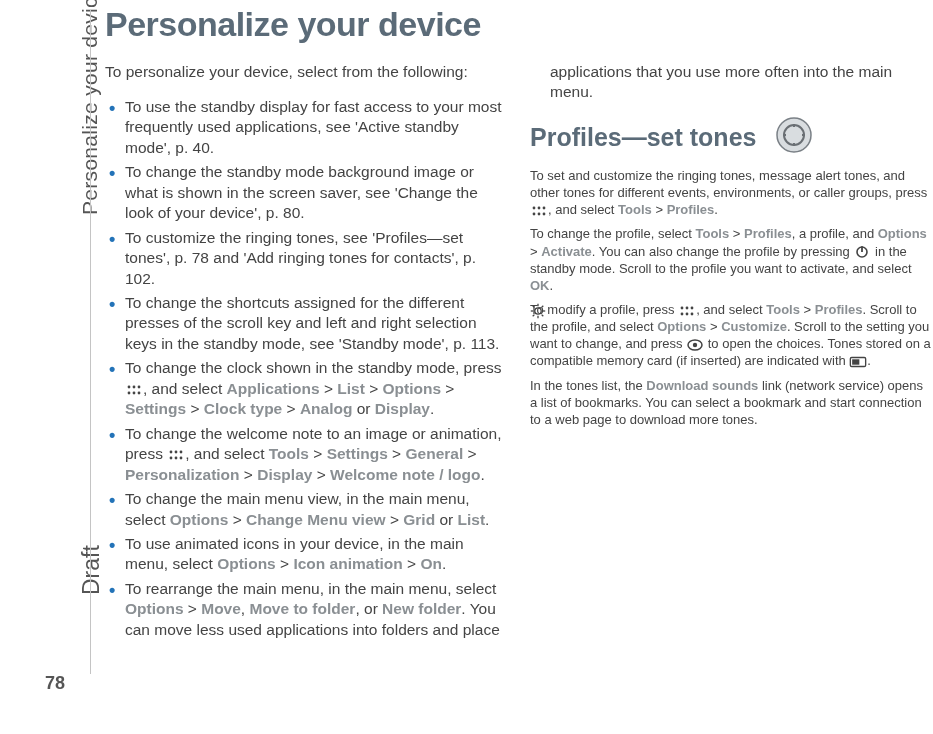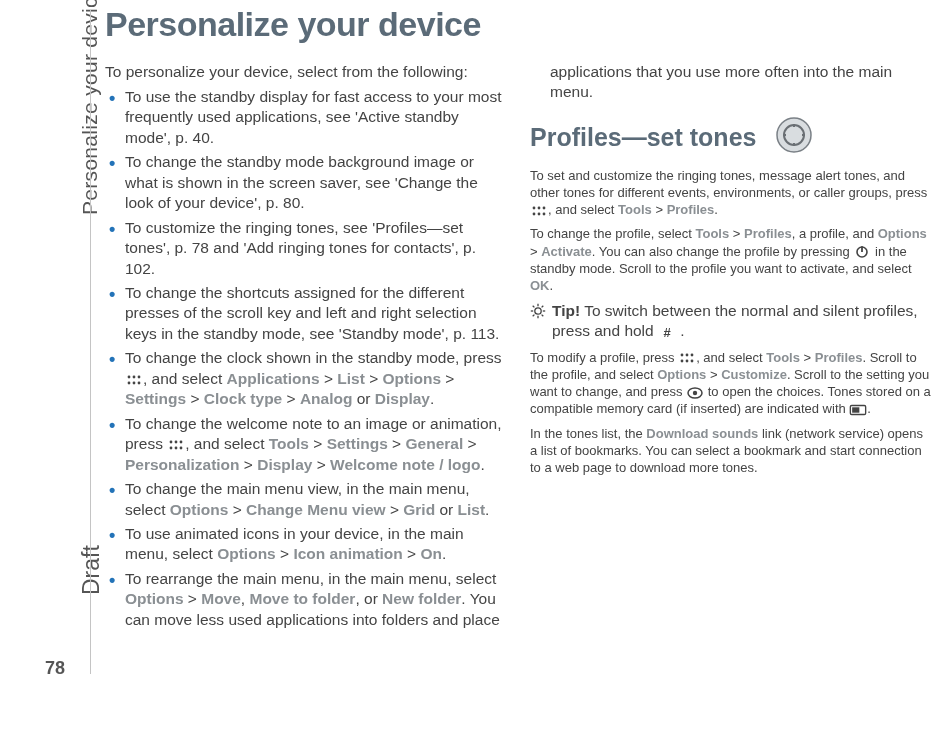--- a/index.html
+++ b/index.html
@@ -37,21 +37,21 @@
   }
   .vertical-label.draft {
     left: 78px;
     top: 595px;
     font-weight: 400;
     font-size: 23px;
   }
   .page-number {
     position: absolute;
     left: 45px;
-    bottom: 55px;
+    bottom: 40px;
     font-size: 18px;
     font-weight: 700;
     color: #555;
   }
   .margin-line {
     position: absolute;
     left: 90px;
     top: 10px;
     bottom: 60px;
     width: 1px;
@@ -82,21 +82,21 @@
     margin-top: 14px;
     margin-bottom: 8px;
     display: flex;
     align-items: center;
     gap: 20px;
     break-after: avoid;
   }
   .intro {
     font-size: 15.5px;
     line-height: 1.35;
-    margin-bottom: 4px;
+    margin-bottom: 14px;
     color: #444;
   }
   ul {
     list-style: none;
     padding-left: 0;
   }
   li {
     position: relative;
     padding-left: 20px;
     font-size: 15.5px;
@@ -229,25 +229,20 @@
             <line x1="8" y1="12.8" x2="8" y2="15.2"></line>
             <line x1="0.8" y1="8" x2="3.2" y2="8"></line>
             <line x1="12.8" y1="8" x2="15.2" y2="8"></line>
             <line x1="2.7" y1="2.7" x2="4.4" y2="4.4"></line>
             <line x1="11.6" y1="11.6" x2="13.3" y2="13.3"></line>
             <line x1="2.7" y1="13.3" x2="4.4" y2="11.6"></line>
             <line x1="11.6" y1="4.4" x2="13.3" y2="2.7"></line>
           </g>
         </svg>
     </span>
-    <span id="tip-content"><span class="bold">Tip!</span> To switch between the normal and silent profiles, press and hold <span class="keyicon">
-          <svg viewBox="0 0 18 14">
-            <text x="9" y="12" text-anchor="middle" font-size="13" font-weight="700" fill="#444">#</text>
-          </svg>
-        </span> .</span>
   </div>
 
   <p class="para" id="s2p3">To modify a profile, press <span class="keyicon">
         <svg viewBox="0 0 18 14">
           <circle cx="4" cy="4" r="1.4" fill="#444"></circle>
           <circle cx="9" cy="4" r="1.4" fill="#444"></circle>
           <circle cx="14" cy="4" r="1.4" fill="#444"></circle>
           <circle cx="4" cy="10" r="1.4" fill="#444"></circle>
           <circle cx="9" cy="10" r="1.4" fill="#444"></circle>
           <circle cx="14" cy="10" r="1.4" fill="#444"></circle>

